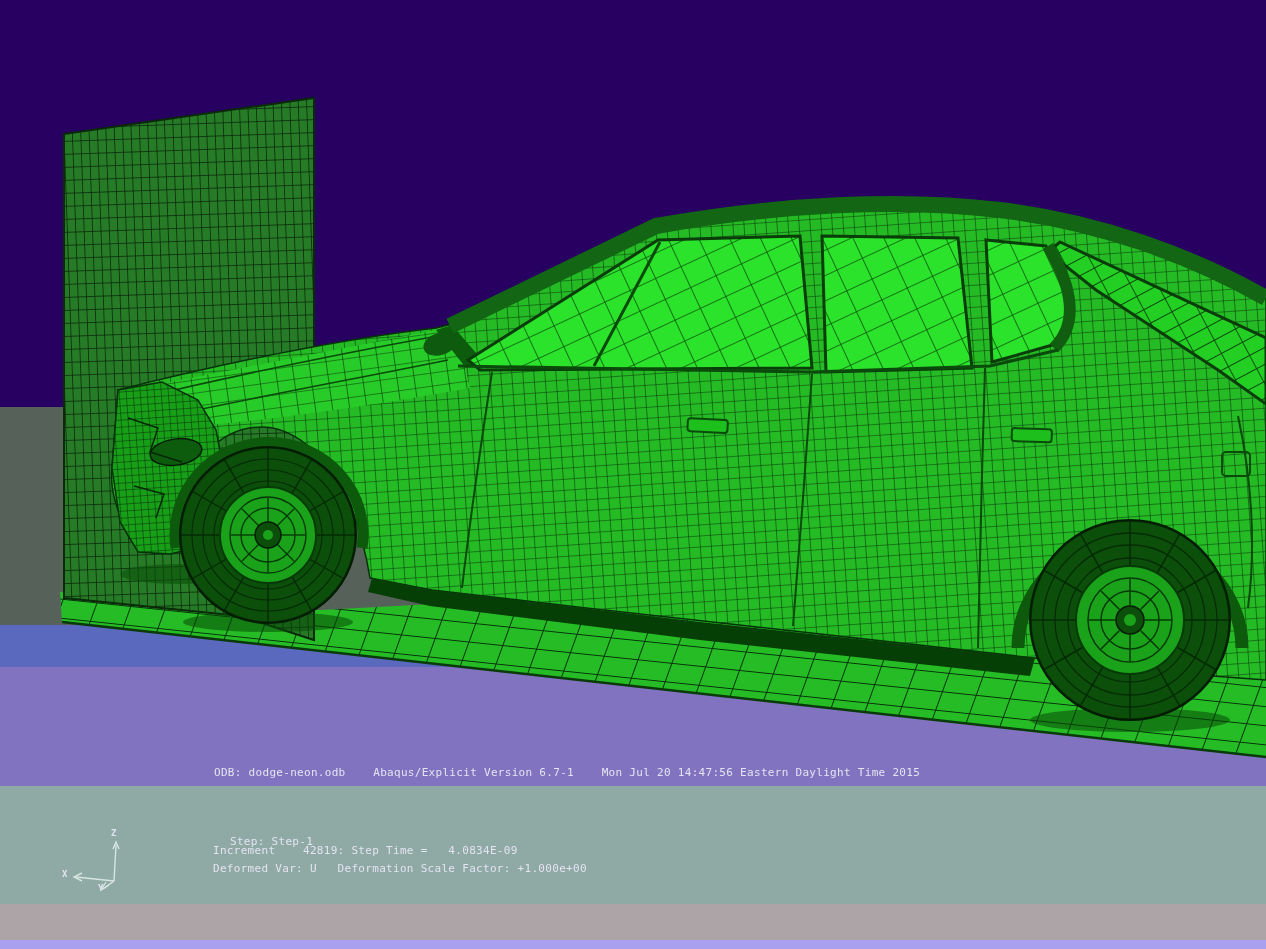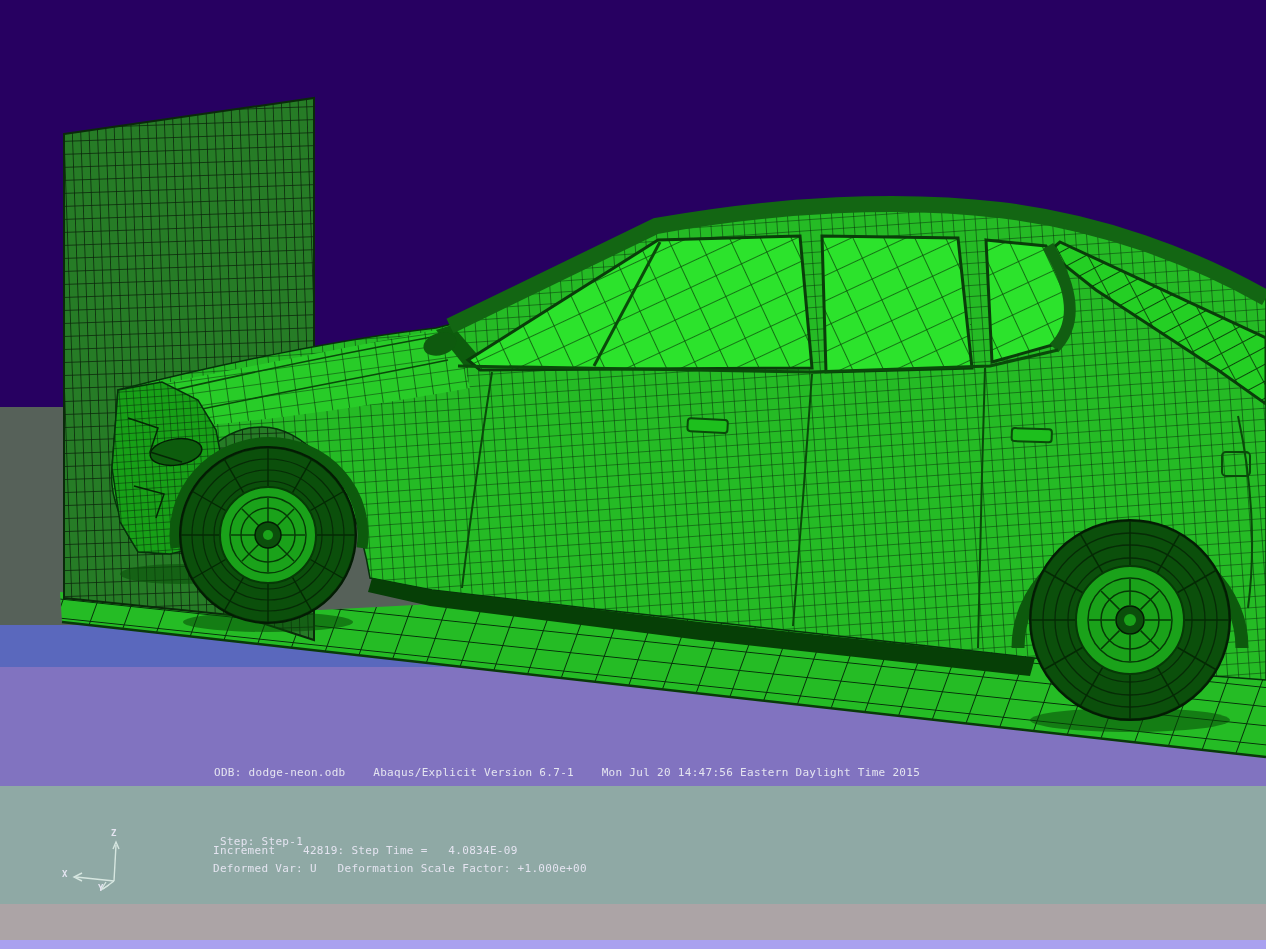--- a/index.html
+++ b/index.html
@@ -190,20 +190,20 @@
     <path d="M113,849 L116,842 L119,849"></path>
     <path d="M114,881 L76,877"></path>
     <path d="M82,873 L74,877 L82,881"></path>
     <path d="M114,881 L103,889"></path>
     <path d="M109,885 L101,890 L106,882"></path>
   </g>
 </svg>
 
   <div class="anno" style="left: 214px; top: 768px; color: rgb(228, 228, 240);">ODB: dodge-neon.odb    Abaqus/Explicit Version 6.7-1    Mon Jul 20 14:47:56 Eastern Daylight Time 2015</div>
 
-  <div class="anno" style="left: 220px; top: 837px; color: rgb(228, 228, 240);">Step: Step-1</div>
+  <div class="anno" style="left: 230px; top: 837px; color: rgb(228, 228, 240);">Step: Step-1</div>
   <div class="anno" style="left: 213px; top: 846px; color: rgb(228, 228, 240);">Increment    42819: Step Time =   4.0834E-09</div>
   <div class="anno" style="left: 213px; top: 864px; color: rgb(228, 228, 240);">Deformed Var: U   Deformation Scale Factor: +1.000e+00</div>
 
   <div class="triad-label" style="left: 62px; top: 869px; color: rgb(228, 228, 240);">X</div>
   <div class="triad-label" style="left: 98px; top: 883px; color: rgb(228, 228, 240);">Y</div>
   <div class="triad-label" style="left: 111px; top: 828px; color: rgb(228, 228, 240);">Z</div>
 </div>
 
 </body></html>

